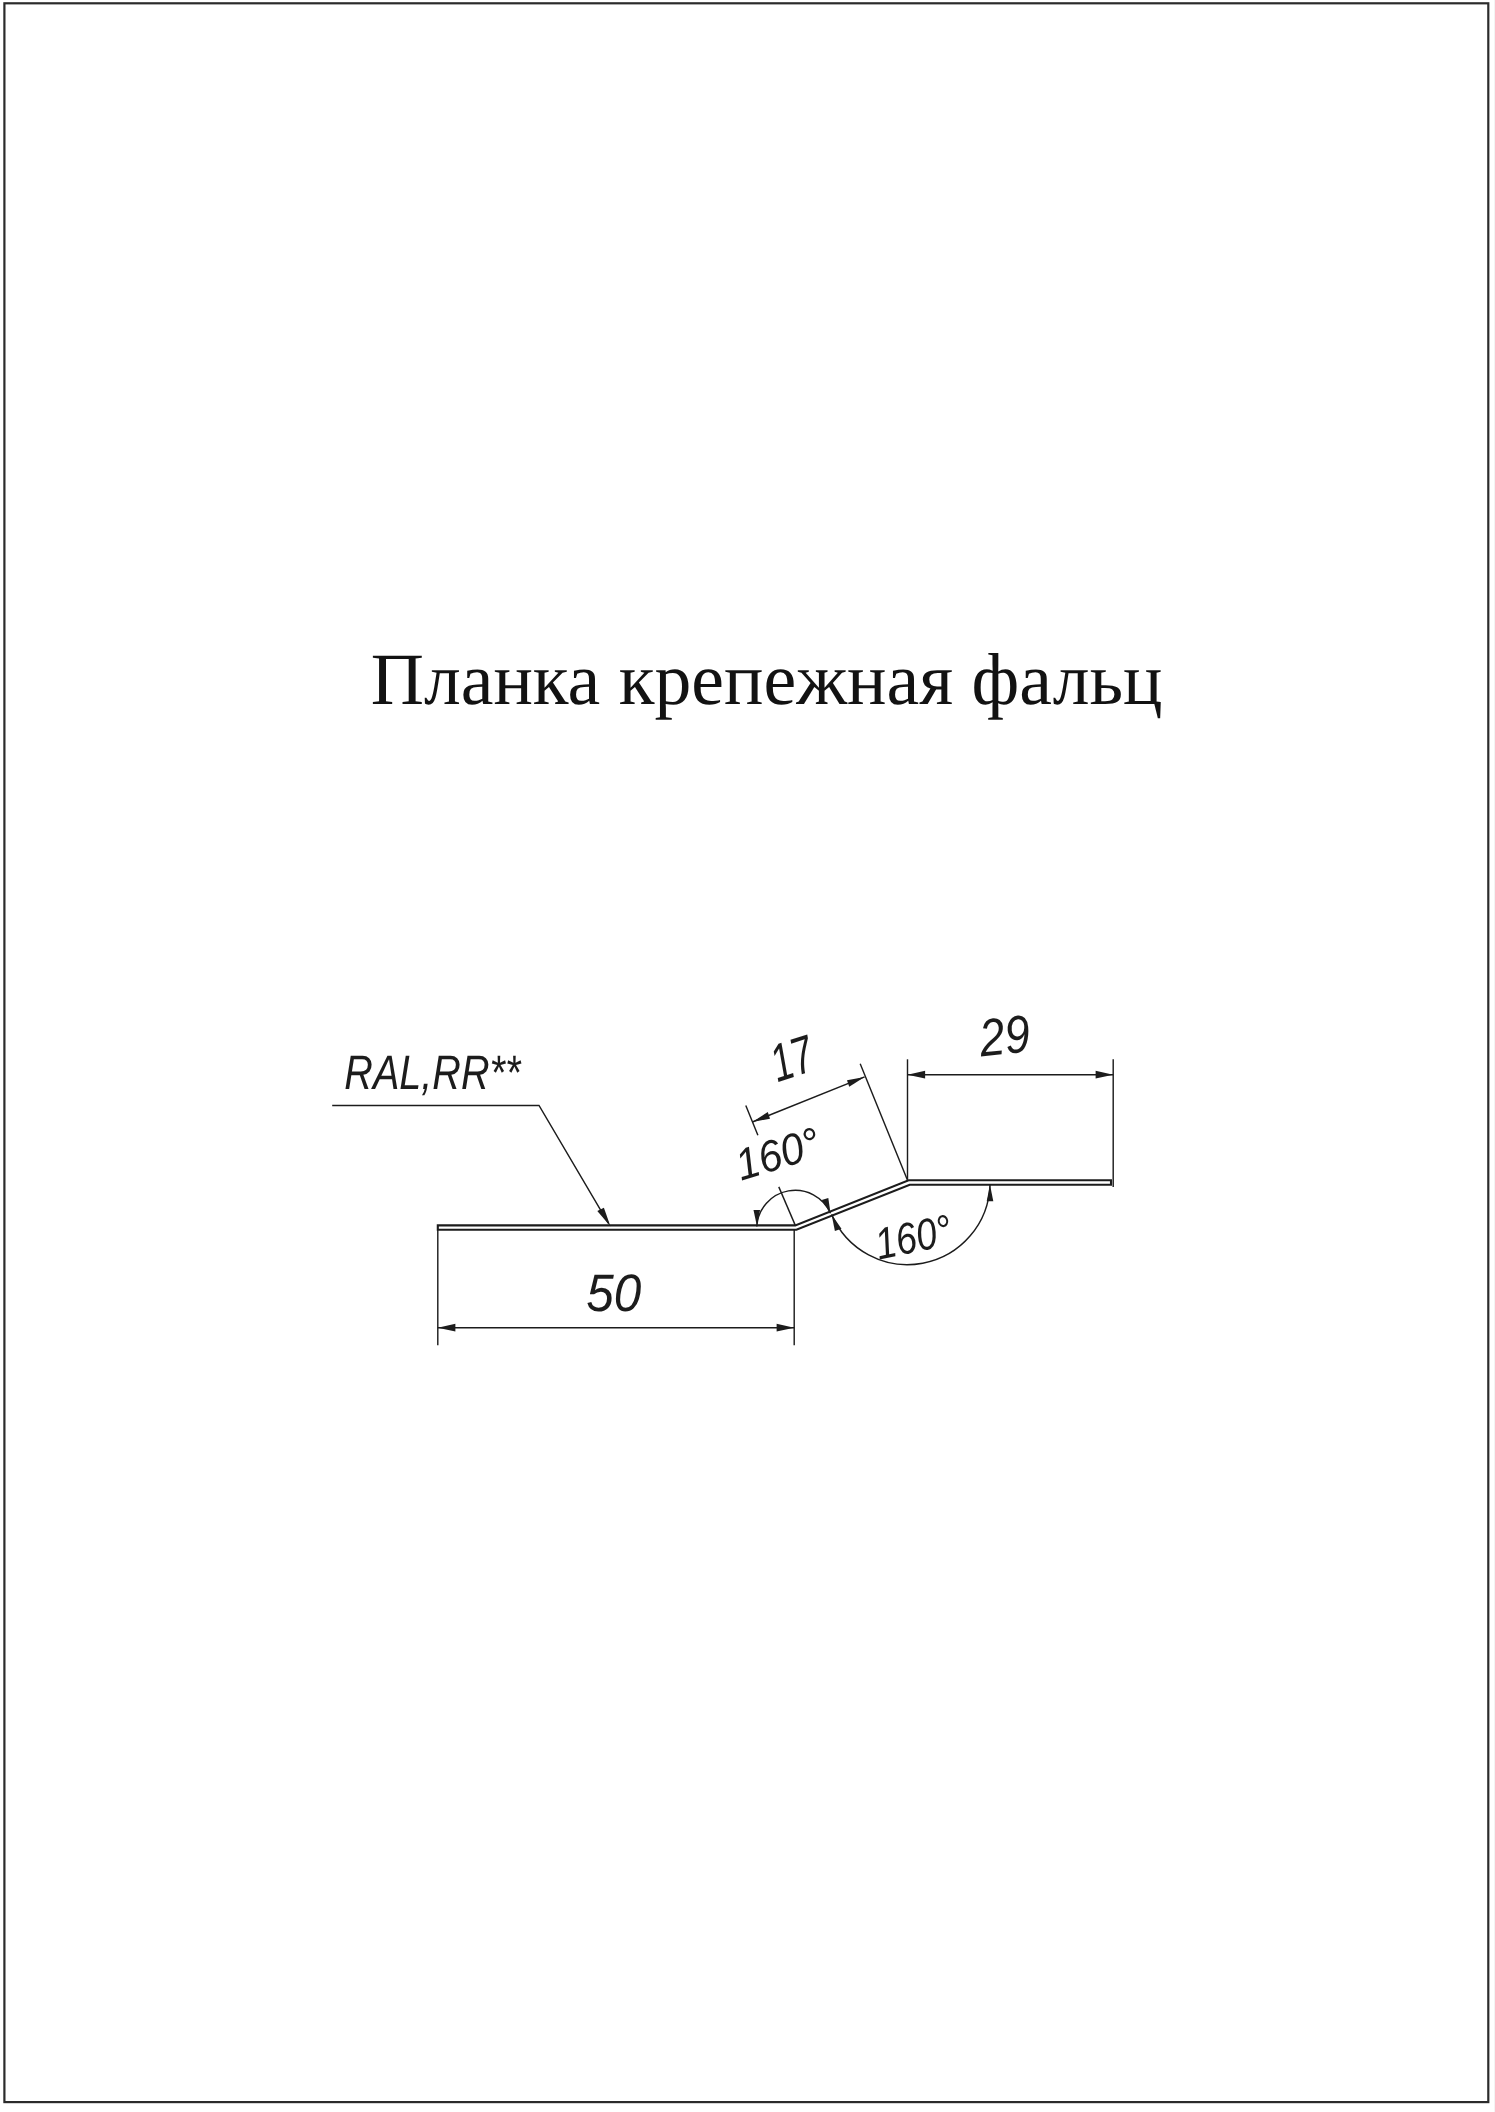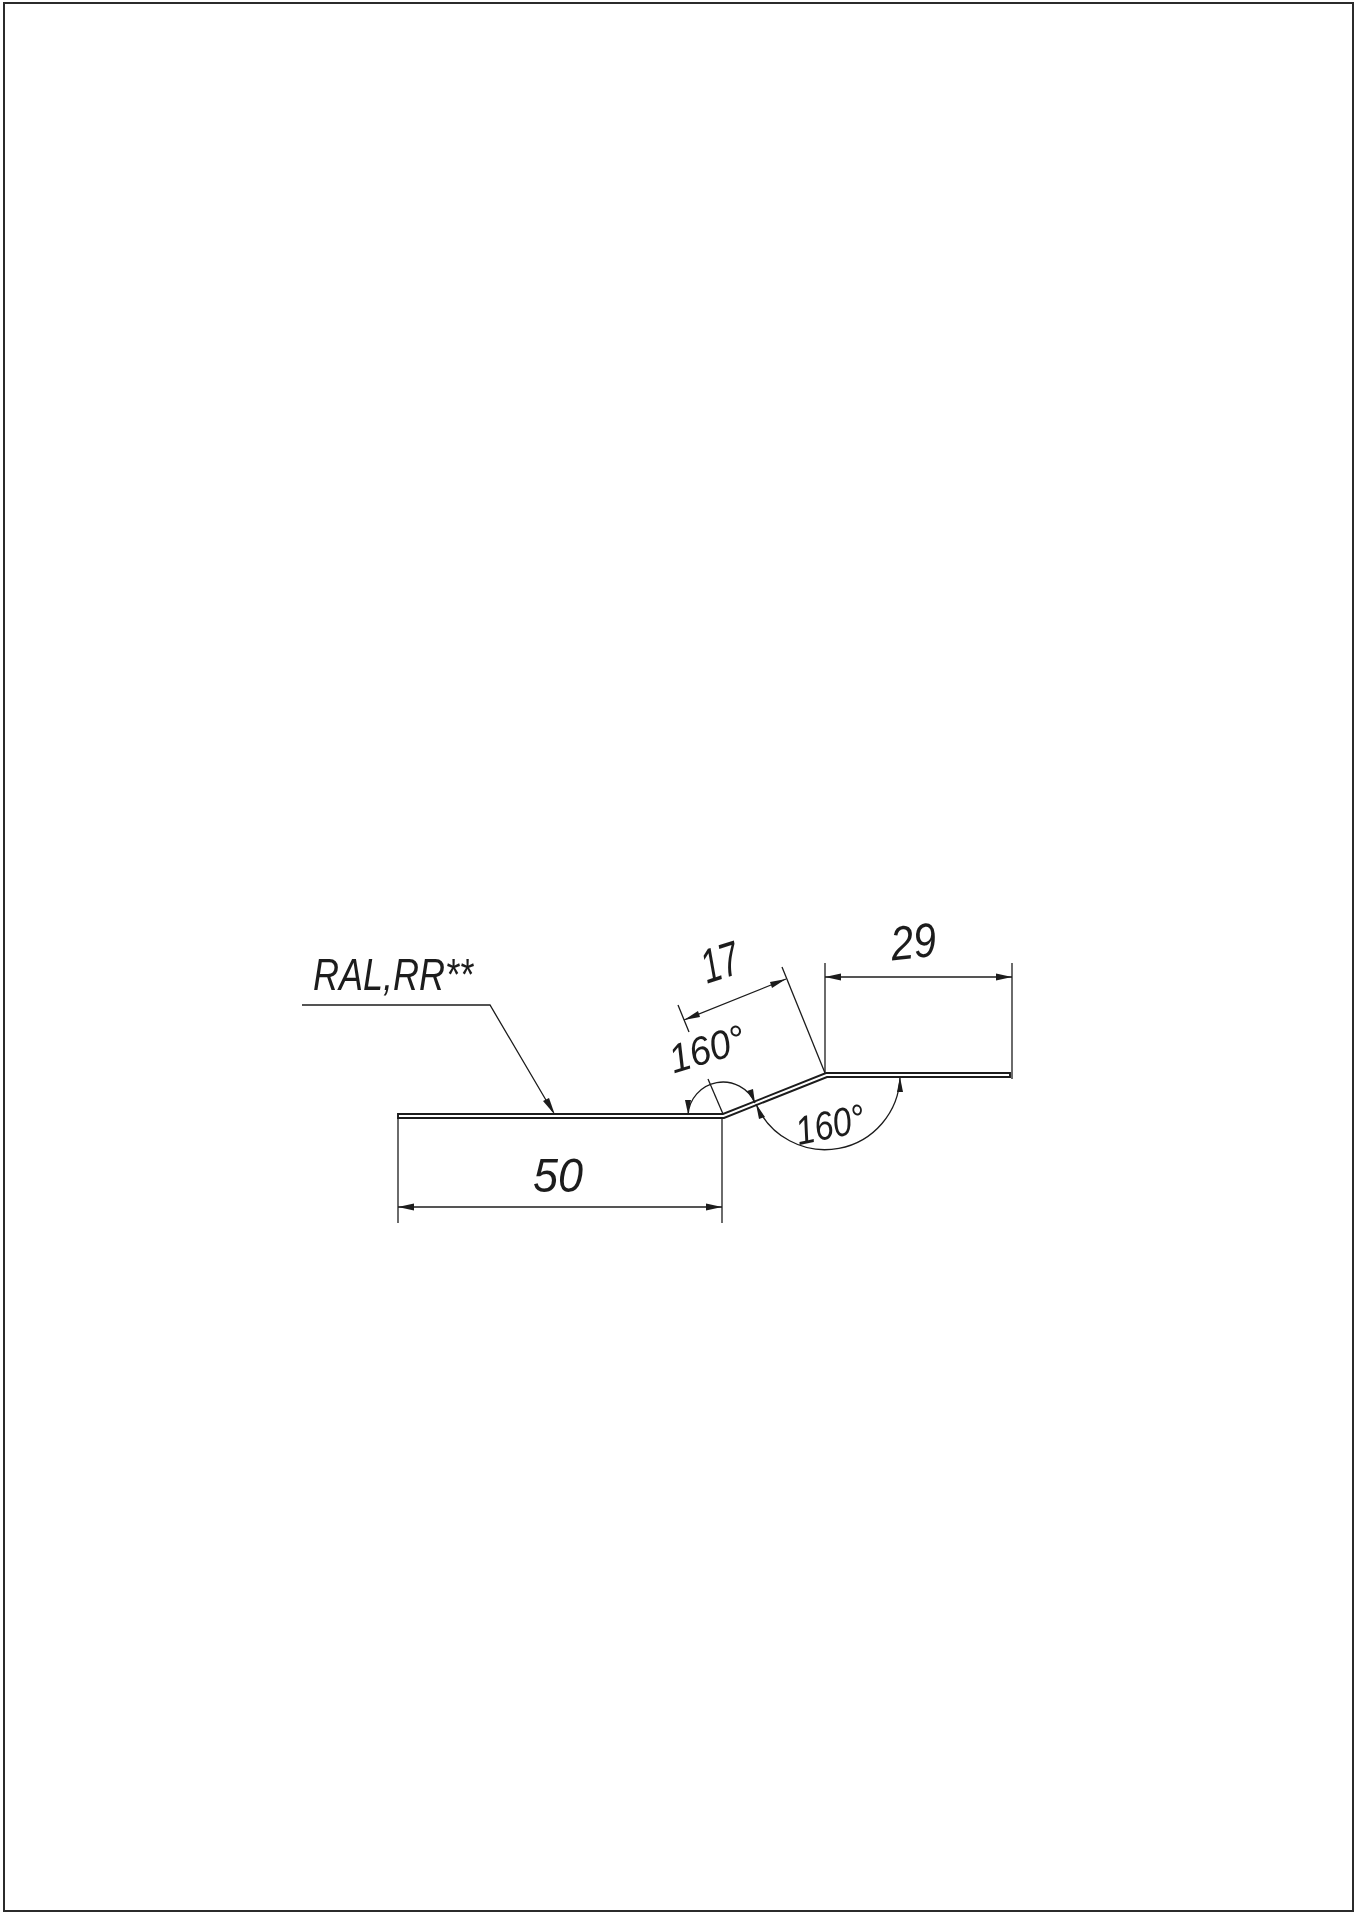--- a/index.html
+++ b/index.html
@@ -39,20 +39,21 @@
   .fs44{font-size:44px;}
   .fs40{font-size:40px;}
 </style>
 </head>
 <body>
 
 <div class="page">
 
   <div class="page-border"></div>
 
+  <div class="title">Планка крепежная фальц</div>
 
   <svg class="drawing" width="1359" height="1920" viewBox="0 0 1359 1920" xmlns="http://www.w3.org/2000/svg">
 
     <path class="ln profile" d="M398 1114 L723 1114 L826 1073 L1010 1073 L1010 1077 L827 1077 L724 1118 L398 1118 Z"></path>
 
     <path class="ln thin" d="M398 1118 V1223"></path>
     <path class="ln thin" d="M722 1118 V1223"></path>
     <path class="ln thin" d="M398 1207 H722"></path>
     <polygon class="arrow" points="398,1207 414,1203.5 414,1210.5"></polygon>
     <polygon class="arrow" points="722,1207 706,1203.5 706,1210.5"></polygon>

